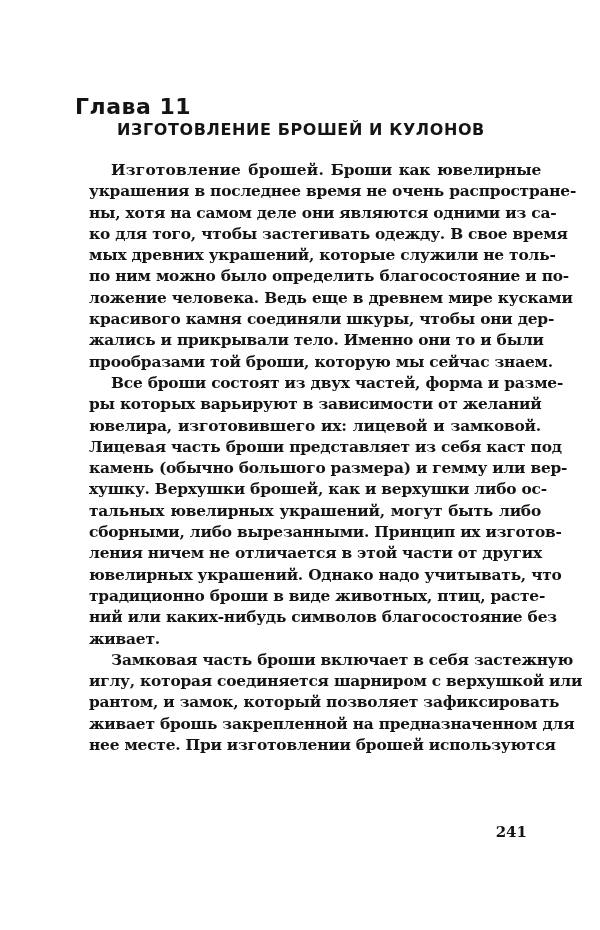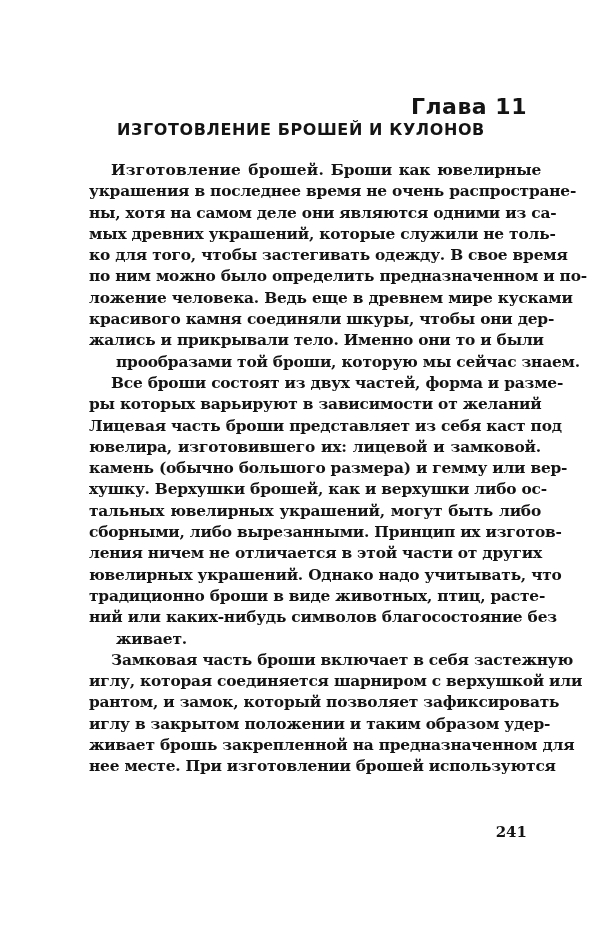--- a/index.html
+++ b/index.html
@@ -2,81 +2,80 @@
 <html><head>
 <meta charset="utf-8">
 <style>
   html, body { margin: 0; padding: 0; }
   body {
     width: 600px; height: 930px; background: #ffffff; position: relative; overflow: hidden;
     font-family: "DejaVu Serif", "Liberation Serif", serif; color: #141414;
   }
   .page { position: absolute; left: 75px; top: 0; width: 452px; }
   .chapter-num {
-    position: absolute; top: 94px; left: 0; width: 452px; text-align: right;
+    position: absolute; top: 94px; left: 0; width: 452px; text-align: left;
     font-family: "DejaVu Sans", "Liberation Sans", sans-serif; font-weight: bold; font-size: 22px; letter-spacing: 0.5px;
   }
   .chapter-title {
     position: absolute; top: 120px; left: 0; width: 452px; text-align: center;
     font-family: "DejaVu Sans", "Liberation Sans", sans-serif; font-weight: bold; font-size: 16px; letter-spacing: 0.6px;
   }
   .body { position: absolute; top: 160px; left: 14px; width: 452px; }
   .line {
     display: block; height: 21.3px; line-height: 21.3px; font-size: 15.4px; font-weight: bold;
     white-space: nowrap; text-align: justify; text-align-last: justify; letter-spacing: -0.2px;
   }
   .line.indent { padding-left: 22px; }
-  .line.last { text-align-last: left; margin-left: 27px; }
+  .line.last { text-align-last: left; }
   .runin { font-weight: bold; letter-spacing: 0.2px; }
   .pagenum {
     position: absolute; top: 823px; right: 73px; font-weight: bold; font-size: 15px;
   }
 </style>
 </head>
 <body>
 
 <div class="page">
   <div class="chapter-num">Глава 11</div>
   <div class="chapter-title">ИЗГОТОВЛЕНИЕ БРОШЕЙ И КУЛОНОВ</div>
 
   <div class="body">
 
     <div>
       <span class="line indent"><span class="runin">Изготовление брошей.</span><span> Броши как ювелирные</span></span>
       <span class="line">украшения в последнее время не очень распростране-</span>
       <span class="line">ны, хотя на самом деле они являются одними из са-</span>
+      <span class="line">ко для того, чтобы застегивать одежду. В свое время</span>
       <span class="line">мых древних украшений, которые служили не толь-</span>
-      <span class="line">ко для того, чтобы застегивать одежду. В свое время</span>
-      <span class="line">по ним можно было определить предназначенном и по-</span>
+      <span class="line">по ним можно было определить благосостояние и по-</span>
       <span class="line">ложение человека. Ведь еще в древнем мире кусками</span>
       <span class="line">красивого камня соединяли шкуры, чтобы они дер-</span>
       <span class="line">жались и прикрывали тело. Именно они то и были</span>
       <span class="line last">прообразами той броши, которую мы сейчас знаем.</span>
     </div>
 
     <div>
       <span class="line indent">Все броши состоят из двух частей, форма и разме-</span>
       <span class="line">ры которых варьируют в зависимости от желаний</span>
+      <span class="line">ювелира, изготовившего их: лицевой и замковой.</span>
       <span class="line">Лицевая часть броши представляет из себя каст под</span>
-      <span class="line">ювелира, изготовившего их: лицевой и замковой.</span>
       <span class="line">камень (обычно большого размера) и гемму или вер-</span>
       <span class="line">хушку. Верхушки брошей, как и верхушки либо ос-</span>
       <span class="line">тальных ювелирных украшений, могут быть либо</span>
       <span class="line">сборными, либо вырезанными. Принцип их изготов-</span>
       <span class="line">ления ничем не отличается в этой части от других</span>
       <span class="line">ювелирных украшений. Однако надо учитывать, что</span>
       <span class="line">традиционно броши в виде животных, птиц, расте-</span>
       <span class="line">ний или каких-нибудь символов благосостояние без</span>
       <span class="line last">живает.</span>
     </div>
 
     <div>
       <span class="line indent">Замковая часть броши включает в себя застежную</span>
       <span class="line">иглу, которая соединяется шарниром с верхушкой или</span>
       <span class="line">рантом, и замок, который позволяет зафиксировать</span>
-      <span class="line">иглу в закрытом положении и таким образом удер-</span>
       <span class="line">живает брошь закрепленной на предназначенном для</span>
       <span class="line">нее месте. При изготовлении брошей используются</span>
     </div>
   </div>
 </div>
 
 <div class="pagenum">241</div>
 
 </body></html>

